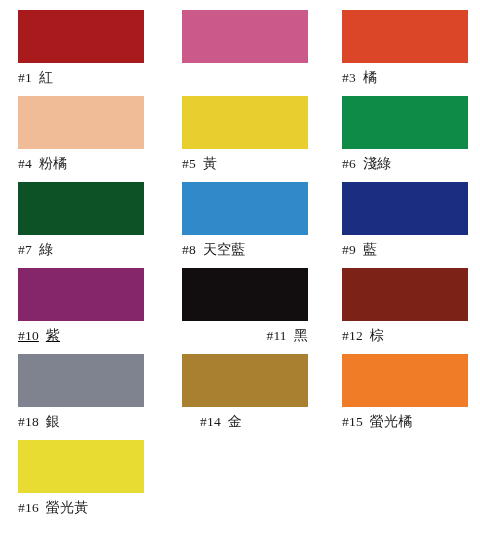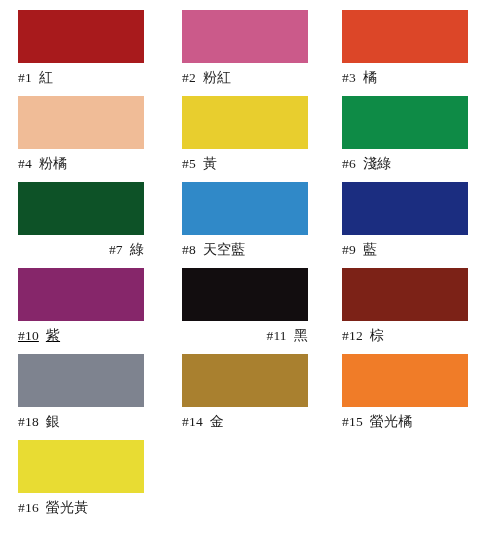--- a/index.html
+++ b/index.html
@@ -70,23 +70,20 @@
   <div class="swatch-grid">
       <div class="cell" style="grid-area: 2 / 2;">
         <div class="chip" title="#a81a1c" style="background: rgb(168, 26, 28);"></div>
       </div>
       <div class="cell" style="grid-area: 3 / 2;">
         <div class="caption"><span class="code">#1</span><span class="gap"></span><span class="cname">紅</span></div>
       </div>
       <div class="cell" style="grid-area: 2 / 4;">
         <div class="chip" title="#cb5a8a" style="background: rgb(203, 90, 138);"></div>
       </div>
-      <div class="cell" style="grid-area: 3 / 4;">
-        <div class="caption"><span class="code">#2</span><span class="gap"></span><span class="cname">粉紅</span></div>
-      </div>
       <div class="cell" style="grid-area: 2 / 6;">
         <div class="chip" title="#dc4628" style="background: rgb(220, 70, 40);"></div>
       </div>
       <div class="cell" style="grid-area: 3 / 6;">
         <div class="caption"><span class="code">#3</span><span class="gap"></span><span class="cname">橘</span></div>
       </div>
       <div class="cell" style="grid-area: 4 / 2;">
         <div class="chip" title="#f0bc97" style="background: rgb(240, 188, 151);"></div>
       </div>
       <div class="cell" style="grid-area: 5 / 2;">
@@ -100,21 +97,21 @@
       </div>
       <div class="cell" style="grid-area: 4 / 6;">
         <div class="chip" title="#0e8b46" style="background: rgb(14, 139, 70);"></div>
       </div>
       <div class="cell" style="grid-area: 5 / 6;">
         <div class="caption"><span class="code">#6</span><span class="gap"></span><span class="cname">淺綠</span></div>
       </div>
       <div class="cell" style="grid-area: 6 / 2;">
         <div class="chip" title="#0d5227" style="background: rgb(13, 82, 39);"></div>
       </div>
-      <div class="cell" style="grid-area: 7 / 2; text-align: right;">
+      <div class="cell" style="grid-area: 7 / 2;">
         <div class="caption"><span class="code">#7</span><span class="gap"></span><span class="cname">綠</span></div>
       </div>
       <div class="cell" style="grid-area: 6 / 4;">
         <div class="chip" title="#3089c8" style="background: rgb(48, 137, 200);"></div>
       </div>
       <div class="cell" style="grid-area: 7 / 4;">
         <div class="caption"><span class="code">#8</span><span class="gap"></span><span class="cname">天空藍</span></div>
       </div>
       <div class="cell" style="grid-area: 6 / 6;">
         <div class="chip" title="#1b2d80" style="background: rgb(27, 45, 128);"></div>
@@ -142,21 +139,21 @@
       </div>
       <div class="cell" style="grid-area: 10 / 2;">
         <div class="chip" title="#7e838f" style="background: rgb(126, 131, 143);"></div>
       </div>
       <div class="cell" style="grid-area: 11 / 2;">
         <div class="caption"><span class="code">#18</span><span class="gap"></span><span class="cname">銀</span></div>
       </div>
       <div class="cell" style="grid-area: 10 / 4;">
         <div class="chip" title="#a9802f" style="background: rgb(169, 128, 47);"></div>
       </div>
-      <div class="cell" style="grid-area: 11 / 4;">
+      <div class="cell" style="grid-area: 11 / 4; margin-left: 18px;">
         <div class="caption"><span class="code">#14</span><span class="gap"></span><span class="cname">金</span></div>
       </div>
       <div class="cell" style="grid-area: 10 / 6;">
         <div class="chip" title="#f07c28" style="background: rgb(240, 124, 40);"></div>
       </div>
       <div class="cell" style="grid-area: 11 / 6;">
         <div class="caption"><span class="code">#15</span><span class="gap"></span><span class="cname">螢光橘</span></div>
       </div>
       <div class="cell" style="grid-area: 12 / 2;">
         <div class="chip" title="#e8dc33" style="background: rgb(232, 220, 51);"></div>

